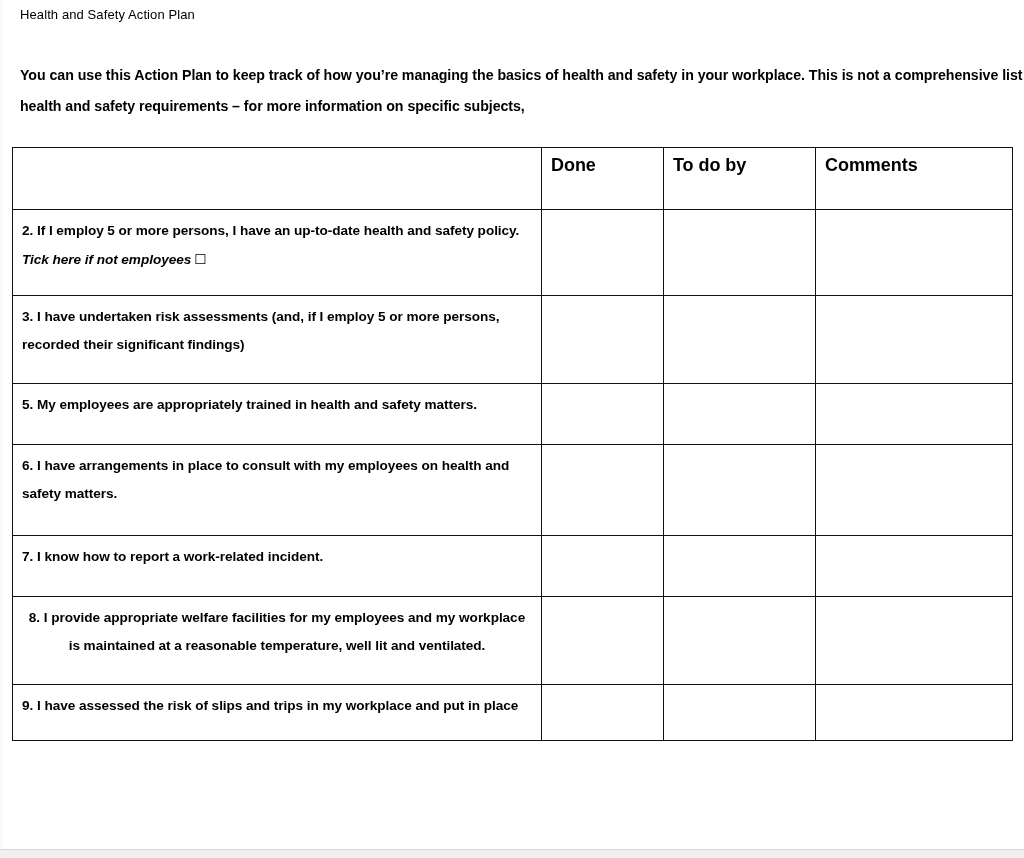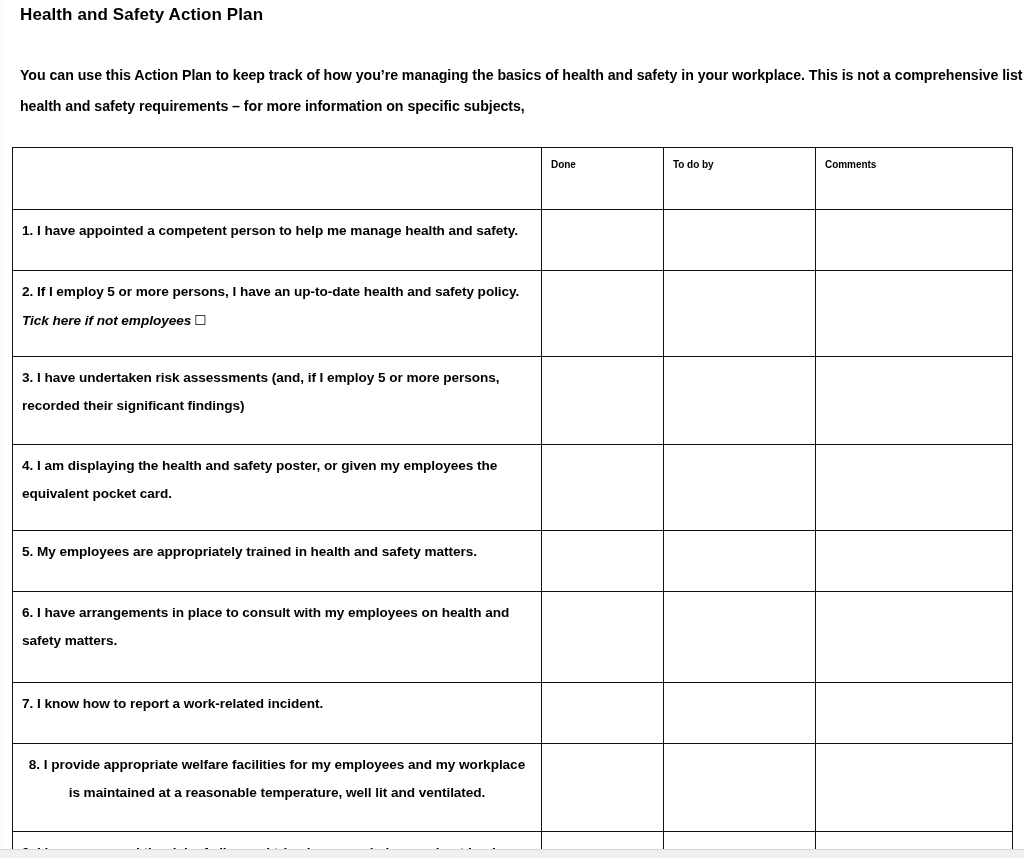--- a/index.html
+++ b/index.html
@@ -23,22 +23,22 @@
     height: 858px;
     background: #ffffff;
     overflow: hidden;
   }
 
   
   .doc-title {
     position: absolute;
     left: 20px;
     top: 6px;
-    font-size: 17px;
-    font-weight: bold;
+    font-size: 13px;
+    font-weight: normal;
     letter-spacing: 0.1px;
     line-height: 18px;
     white-space: nowrap;
   }
 
   
   .intro {
     position: absolute;
     left: 20px;
     top: 60px;
@@ -79,21 +79,21 @@
     background: #ffffff;
   }
   col.c-task     { width: 529px; }
   col.c-done     { width: 122px; }
   col.c-todo     { width: 152px; }
   col.c-comments { width: 197px; }
 
   .hdr-row th { height: 54px; }
   .hdr-label {
     display: block;
-    font-size: 10px;
+    font-size: 18px;
     font-weight: 600;
     line-height: 20px;
   }
 
   .task-text {
     display: block;
   }
   .task-text .l {
     display: block;
     white-space: nowrap;
@@ -172,30 +172,20 @@
           <th>
             <span class="hdr-label">To do by</span>
           </th>
           <th>
             <span class="hdr-label">Comments</span>
           </th>
         </tr>
       </thead>
       <tbody>
 
-        <tr class="r1">
-          <td>
-            <span class="task-text">
-              <span class="l">1.  I have appointed a competent person to help me manage health and safety.</span>
-            </span>
-          </td>
-          <td></td>
-          <td></td>
-          <td></td>
-        </tr>
 
         <tr class="r2">
           <td>
             <span class="task-text">
               <span class="l">2.  If I employ 5 or more persons, I have an up-to-date health and safety policy.</span>
             </span>
             <span class="tick-note"><span>Tick here if not employees</span><span class="checkbox-glyph">☐</span></span>
           </td>
           <td></td>
           <td></td>
@@ -207,31 +197,20 @@
             <span class="task-text">
               <span class="l">3.  I have undertaken risk assessments (and, if I employ 5 or more persons,</span>
               <span class="l">recorded their significant findings)</span>
             </span>
           </td>
           <td></td>
           <td></td>
           <td></td>
         </tr>
 
-        <tr class="r4">
-          <td>
-            <span class="task-text">
-              <span class="l">4.  I am displaying the health and safety poster, or given my employees the</span>
-              <span class="l">equivalent pocket card.</span>
-            </span>
-          </td>
-          <td></td>
-          <td></td>
-          <td></td>
-        </tr>
 
         <tr class="r5">
           <td>
             <span class="task-text">
               <span class="l">5.  My employees are appropriately trained in health and safety matters.</span>
             </span>
           </td>
           <td></td>
           <td></td>
           <td></td>

